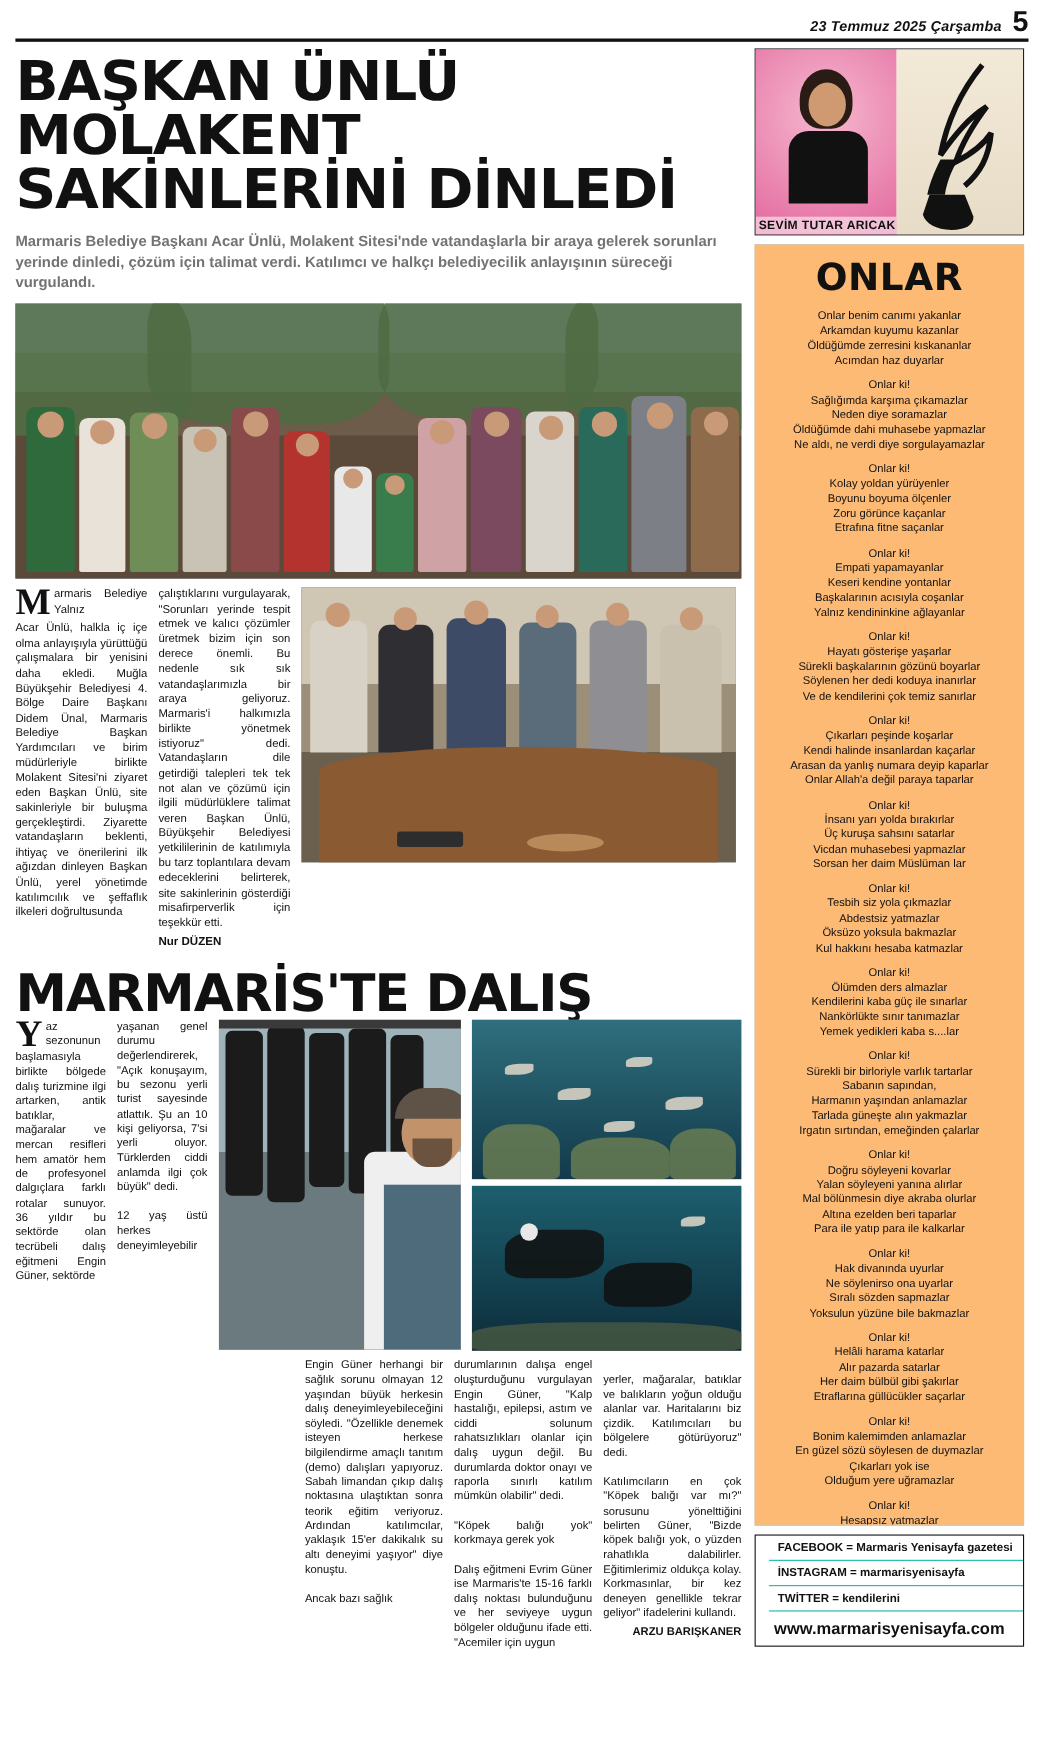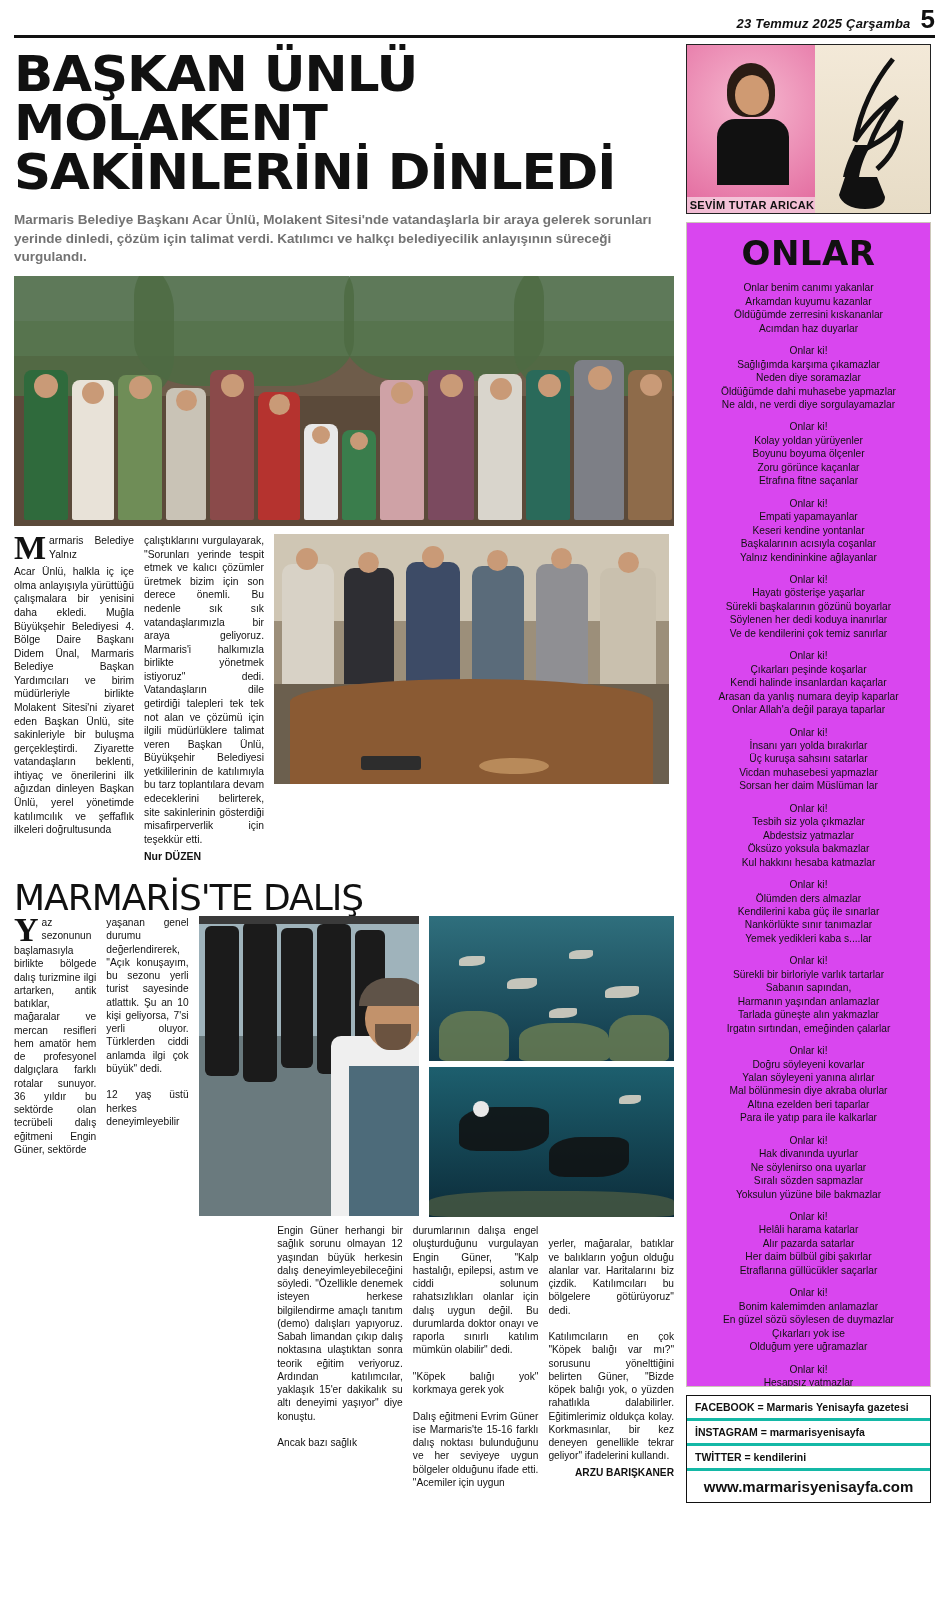--- a/index.html
+++ b/index.html
@@ -82,22 +82,22 @@
   .byline { text-align:left; font-weight:bold; font-size:10.5px; margin-top:4px; }
 
   
   .mr-bg { position:absolute; inset:0; background: linear-gradient(#cfc6b4 0 35%, #9c8f7a 35% 60%, #6b5f4e 60% 100%); }
   .mr-table { position:absolute; left:4%; right:4%; bottom:0; height:42%; background:#8a5a33; border-radius:50% 50% 0 0 / 22% 22% 0 0; }
   .mr-person { position:absolute; border-radius:10px 10px 0 0; }
 
   
   .headline2 {
     font-family: "DejaVu Sans", sans-serif;
-    font-weight: 400;
-    font-size: 36px;
+    font-weight: 700;
+    font-size: 47px;
     line-height: 1.0;
     letter-spacing: -1px;
     text-transform: uppercase;
     margin: 16px 0 0 0;
   }
   .lead2 { font-size: 13px; font-weight:bold; line-height:1.35; margin:12px 0 8px 0; }
 
   
   .art2 { display:flex; gap:10px; }
   .art2 .col { width:112px; font-size:10.2px; line-height:1.3; text-align:justify; }
@@ -120,31 +120,31 @@
   }
   .author-photo { width:130px; position:relative; overflow:hidden;
     background: radial-gradient(circle at 50% 35%, #f6b8cf, #e2679d); }
   .author-pen { flex:1; position:relative; background:linear-gradient(#f3e9d8,#e7dcc6); }
   .author-name {
     position:absolute; left:0; bottom:0; width:130px; text-align:center;
     font-size:11px; font-weight:bold; letter-spacing:.3px; background:rgba(255,255,255,.55);
     padding:2px 0; color:#111;
   }
   .poem-box {
-    width:245px; background:#d946ef; border:1px solid #ccc7b8; margin-top:8px;
+    width:245px; background:#fdba74; border:1px solid #ccc7b8; margin-top:8px;
     padding:8px 10px 10px 10px; height: 1165px; overflow:hidden;
   }
   .poem-title {
     font-family:"DejaVu Sans", sans-serif; font-weight:900; font-size:34px;
     text-align:center; letter-spacing:.5px; margin:2px 0 8px 0;
   }
   .stanza { font-size:10.2px; line-height:1.32; text-align:center; margin-bottom:9px; }
 
   .social-box { width:245px; margin-top:8px; border:1px solid #111; }
-  .social-row { font-size:10.5px; font-weight:bold; padding:5px 8px; border-bottom:3px solid #14b8a6; }
+  .social-row { font-size:10.5px; font-weight:bold; padding:5px 8px; border-bottom:1px solid #14b8a6;margin-left:12px; }
   .social-row:last-child { border-bottom:none; }
   .site-row { font-size:15px; font-weight:bold; text-align:center; padding:7px 4px; }
 
   .art2-byline { text-align:right; font-weight:bold; font-size:10.2px; margin-top:3px; }
 
   
   .fish { position:absolute; background:#d7d2c4; border-radius:50% 10% 50% 10%; opacity:.9; }
   .diver { position:absolute; background:#111; border-radius:40% 20% 40% 20%; opacity:.85; }
   .coral { position:absolute; background:#6e7f52; border-radius:40% 40% 10% 10%; opacity:.8; }
 

